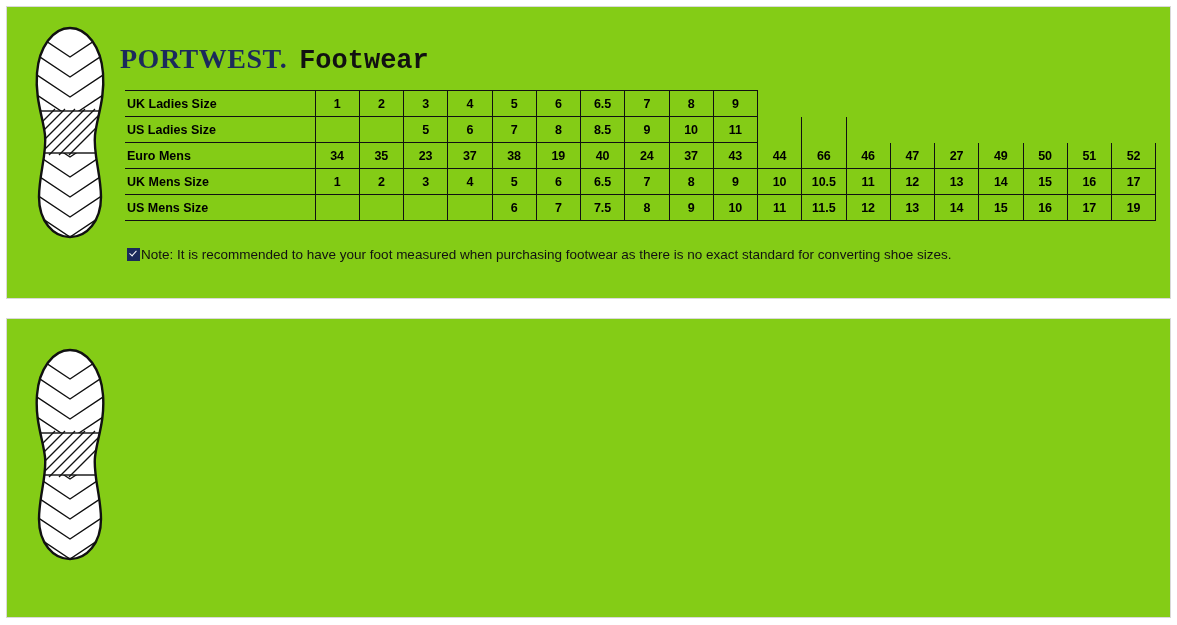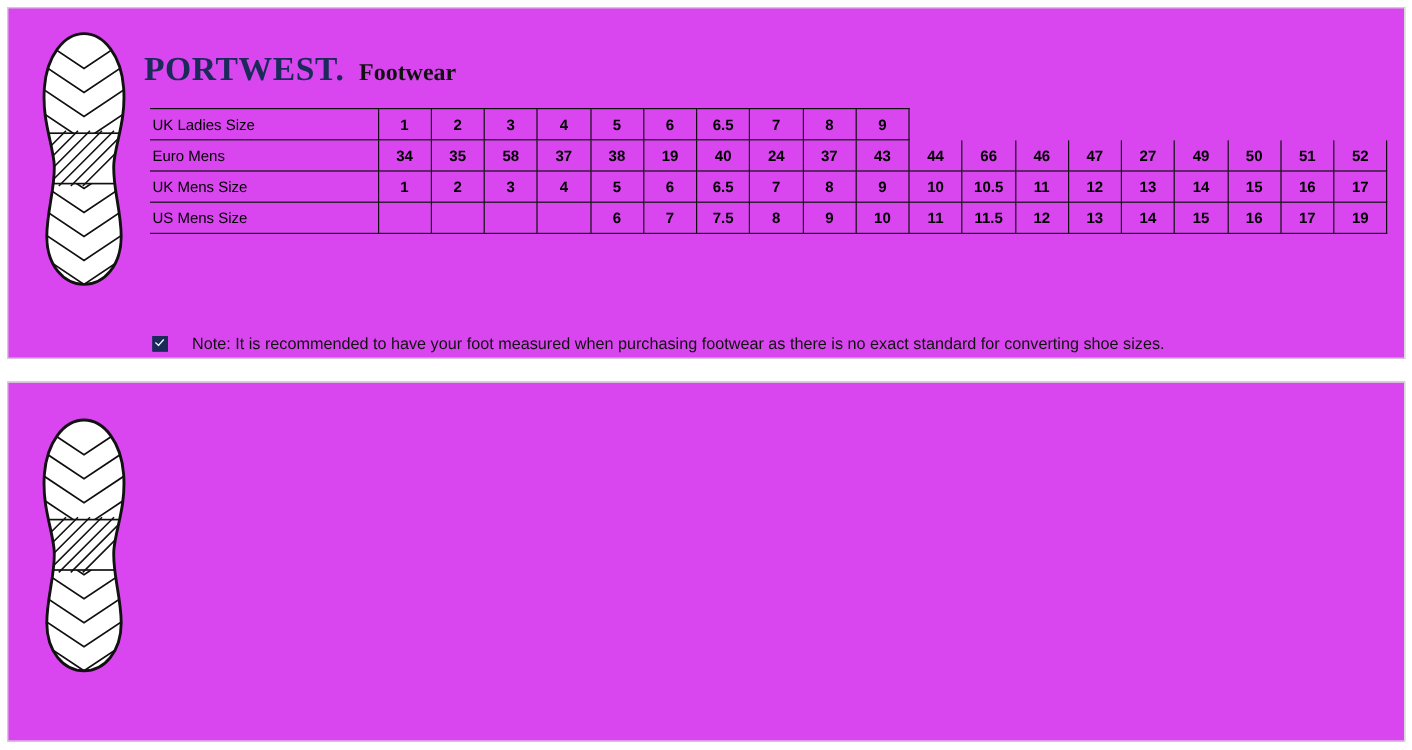--- a/index.html
+++ b/index.html
@@ -12,21 +12,21 @@
     height: 625px;
     font-family: "Liberation Sans", sans-serif;
     color: #000;
     position: relative;
     overflow: hidden;
   }
   .panel {
     position: absolute;
     left: 6px;
     border: 1px solid #d9d9d9;
-    background: #d946ef;
+    background: #84cc16;
     box-sizing: border-box;
   }
   #panel-portwest {
     top: 6px;
     width: 1165px;
     height: 293px;
   }
   #panel-base {
     top: 318px;
     width: 1165px;
@@ -53,23 +53,23 @@
     font-family: "Liberation Serif", serif;
     font-weight: bold;
     font-size: 28px;
     letter-spacing: 0.5px;
     color: #1b2a5b;
   }
   #portwest-wordmark .dot {
     font-size: 28px;
   }
   #portwest-footwear-label {
-    font-family: Liberation Serif, serif;
+    font-family: Liberation Mono, monospace;
     font-weight: bold;
-    font-size: 20px;
+    font-size: 27px;
     color: #111;
   }
 
   
   #portwest-table {
     position: absolute;
     left: 118px;
     top: 83px;
     width: 1031px;
     border-collapse: collapse;
@@ -80,21 +80,21 @@
     border-bottom: 1px solid #111;
     height: 26px;
     text-align: center;
     font-size: 12.5px;
     font-weight: bold;
     padding: 0;
     box-sizing: border-box;
   }
   #portwest-table td.rowlabel {
     text-align: left;
-    font-weight: normal;
+    font-weight: bold;
     font-size: 12.5px;
     padding-left: 2px;
     width: 190px;
     border-right: 1px solid #111;
   }
   #portwest-table td.cell {
     border-right: 1px solid #111;
   }
   #portwest-table td.cell.noline {
     border-right: none;
@@ -108,23 +108,22 @@
   }
   #portwest-table tr:first-child td { border-top: 1px solid #111; }
 
   
   .note {
     position: absolute;
     font-size: 13.5px;
     color: #111;
     display: flex;
     align-items: center;
-    gap: 20px;
+    gap: 1px;
     white-space: nowrap;
-    margin-top: 32px;
   }
   #note-portwest { left: 120px; top: 240px; }
   .note-check {
     display: inline-block;
     width: 11px;
     height: 11px;
     border: 1.5px solid #1b2a5b;
     background: #1b2a5b;
     position: relative;
     flex: none;
@@ -196,24 +195,46 @@
         <td class="cell noline"></td>
         <td class="cell noline"></td>
         <td class="cell noline"></td>
         <td class="cell noline"></td>
         <td class="cell noline"></td>
         <td class="cell noline"></td>
         <td class="cell noline"></td>
         <td class="cell noline"></td>
       </tr>
       <tr>
+        <td class="rowlabel">US Ladies Size</td>
+        <td class="cell"></td>
+        <td class="cell"></td>
+        <td class="cell">5</td>
+        <td class="cell">6</td>
+        <td class="cell">7</td>
+        <td class="cell">8</td>
+        <td class="cell">8.5</td>
+        <td class="cell">9</td>
+        <td class="cell">10</td>
+        <td class="cell">11</td>
+        <td class="cell edge-right"></td>
+        <td class="cell edge-right"></td>
+        <td class="cell noline"></td>
+        <td class="cell noline"></td>
+        <td class="cell noline"></td>
+        <td class="cell noline"></td>
+        <td class="cell noline"></td>
+        <td class="cell noline"></td>
+        <td class="cell noline"></td>
+      </tr>
+      <tr>
         <td class="rowlabel">Euro Mens</td>
         <td class="cell">34</td>
         <td class="cell">35</td>
-        <td class="cell">58</td>
+        <td class="cell">23</td>
         <td class="cell">37</td>
         <td class="cell">38</td>
         <td class="cell">19</td>
         <td class="cell">40</td>
         <td class="cell">24</td>
         <td class="cell">37</td>
         <td class="cell">43</td>
         <td class="cell">44</td>
         <td class="cell">66</td>
         <td class="cell">46</td>

